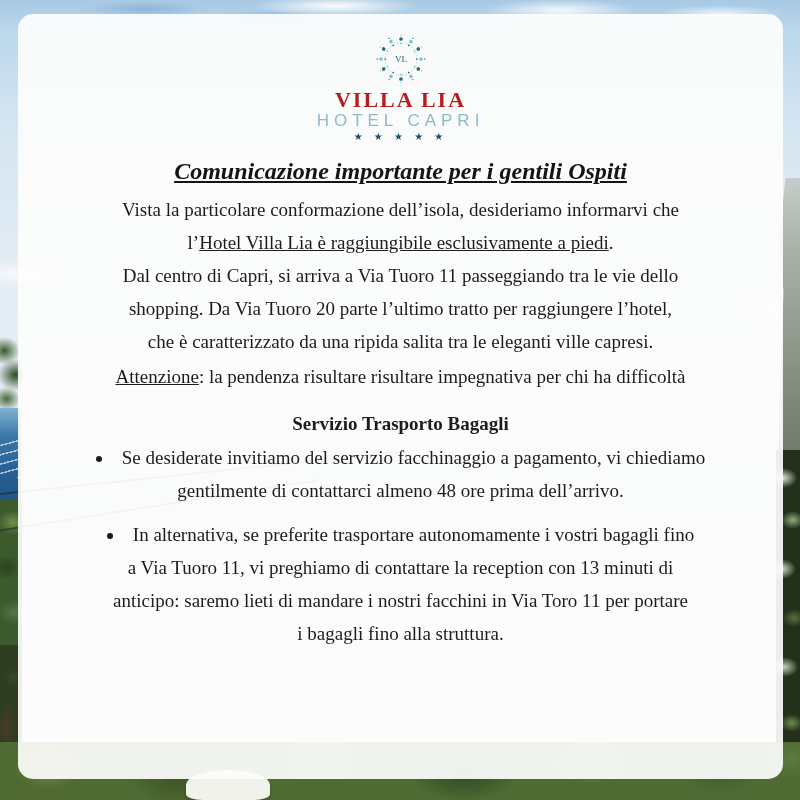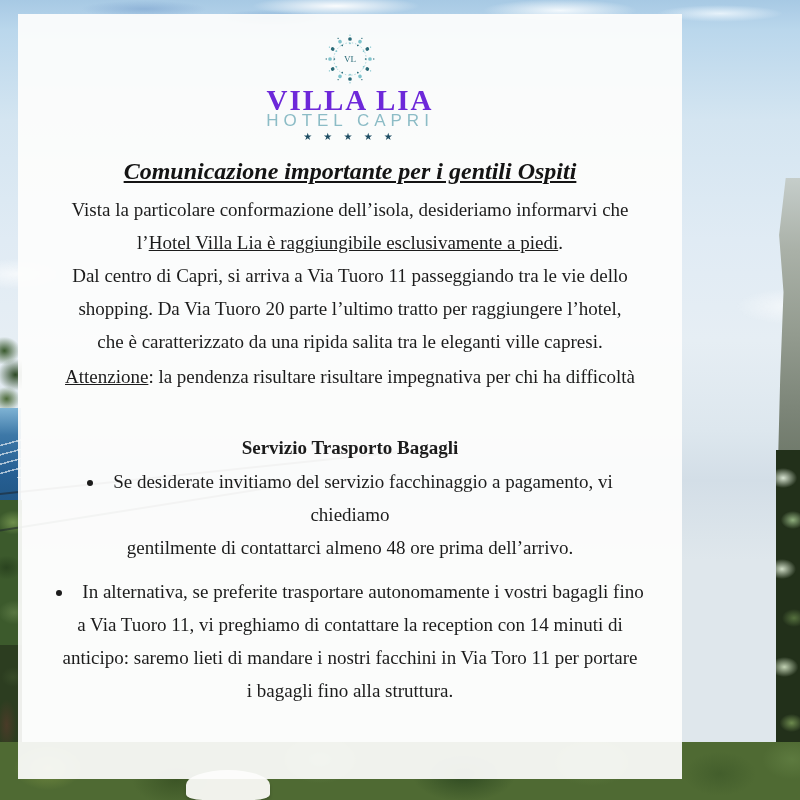--- a/index.html
+++ b/index.html
@@ -63,42 +63,42 @@
       radial-gradient(38px 24px at 40% 30%, #63804a, transparent),
       radial-gradient(52px 28px at 58% 55%, #2f4a22, transparent),
       radial-gradient(40px 24px at 74% 35%, #5d7a3f, transparent),
       radial-gradient(36px 22px at 90% 55%, #435e2c, transparent),
       radial-gradient(30px 20px at 99% 30%, #5d7a3f, transparent);}
   .umbrella{position:absolute;left:186px;bottom:0px;width:84px;height:30px;border-radius:50% 50% 20% 20%;
     background:rgba(250,250,247,.95);box-shadow:0 2px 3px rgba(40,50,30,.4);}
 
   
   .card{
-    position:absolute;left:18px;top:14px;width:664px;height:765px;box-sizing:border-box;
+    position:absolute;left:18px;top:14px;width:765px;height:765px;box-sizing:border-box;
     background:rgba(253,253,252,.93);
     padding:16px 28px 0;
     text-align:center;color:#1c1c1c;
-    font-size:19px;line-height:33px;
+    font-size:19px;line-height:33px;border-radius:15px;
   }
   .logo{margin-top:2px;}
   .logo-orn{display:block;margin:0 auto;}
-  .logo-name{font-family:"Liberation Serif",serif;font-weight:bold;font-size:29px;line-height:24px;
-    letter-spacing:2px;color:#6d28d9;margin-top:2px;}
+  .logo-name{font-family:"Liberation Serif",serif;font-weight:bold;font-size:22px;line-height:24px;
+    letter-spacing:2px;color:#b91c1c;margin-top:2px;}
   .logo-sub{font-family:"Liberation Sans",sans-serif;font-size:17px;line-height:13px;
     letter-spacing:5px;color:#8cbcc6;margin-top:2px;}
   .logo-stars{font-family:"DejaVu Sans",sans-serif;font-size:10px;line-height:12px;
     letter-spacing:4px;color:#1d4d63;margin-top:4px;}
   .title{font-size:24px;line-height:32px;font-style:italic;font-weight:600;color:#141414;
     text-decoration:underline;margin:12px 0 0;}
   .para{margin:6px 0 0;}
   .ln{display:block;}
   .bu{font-weight:normal;text-decoration:underline;}
   .attention{margin-top:2px;}
   .invite{margin-top:3px;text-decoration:underline;white-space:nowrap;}
-  .bag-heading{margin-top:38px;font-weight:bold;text-align:center;}
+  .bag-heading{margin-top:14px;font-weight:bold;text-align:center;}
   .bag-list{list-style:disc inside;margin:1px 0 0;padding:0;}
   .bag-list li{margin-top:11px;}
   .bag-list li:first-child{margin-top:1px;}
 </style>
 </head>
 <body>
 
 <div class="bg">
   <div class="bg-sky"></div>
   <div class="cloud-top"></div>
@@ -198,16 +198,16 @@
       <span class="ln">che è caratterizzato da una ripida salita tra le eleganti ville capresi.</span>
     </p>
 
   <p class="para attention"><span class="bu">Attenzione</span><span>: la pendenza risultare risultare impegnativa per chi ha difficoltà</span></p>
 
 
   <div class="bag-heading">Servizio Trasporto Bagagli</div>
 
   <ul class="bag-list">
     <li><span>Se desiderate invitiamo del servizio facchinaggio a pagamento, vi chiediamo</span><span class="ln">gentilmente di contattarci almeno 48 ore prima dell’arrivo.</span></li>
-    <li><span>In alternativa, se preferite trasportare autonomamente i vostri bagagli fino</span><span class="ln">a Via Tuoro 11, vi preghiamo di contattare la reception con 14 minuti di</span><span class="ln">anticipo: saremo lieti di mandare i nostri facchini in Via Toro 11 per portare</span><span class="ln">i bagagli fino alla struttura.</span></li>
+    <li><span>In alternativa, se preferite trasportare autonomamente i vostri bagagli fino</span><span class="ln">a Via Tuoro 11, vi preghiamo di contattare la reception con 13 minuti di</span><span class="ln">anticipo: saremo lieti di mandare i nostri facchini in Via Toro 11 per portare</span><span class="ln">i bagagli fino alla struttura.</span></li>
   </ul>
 
 </div>
 
 </body></html>

